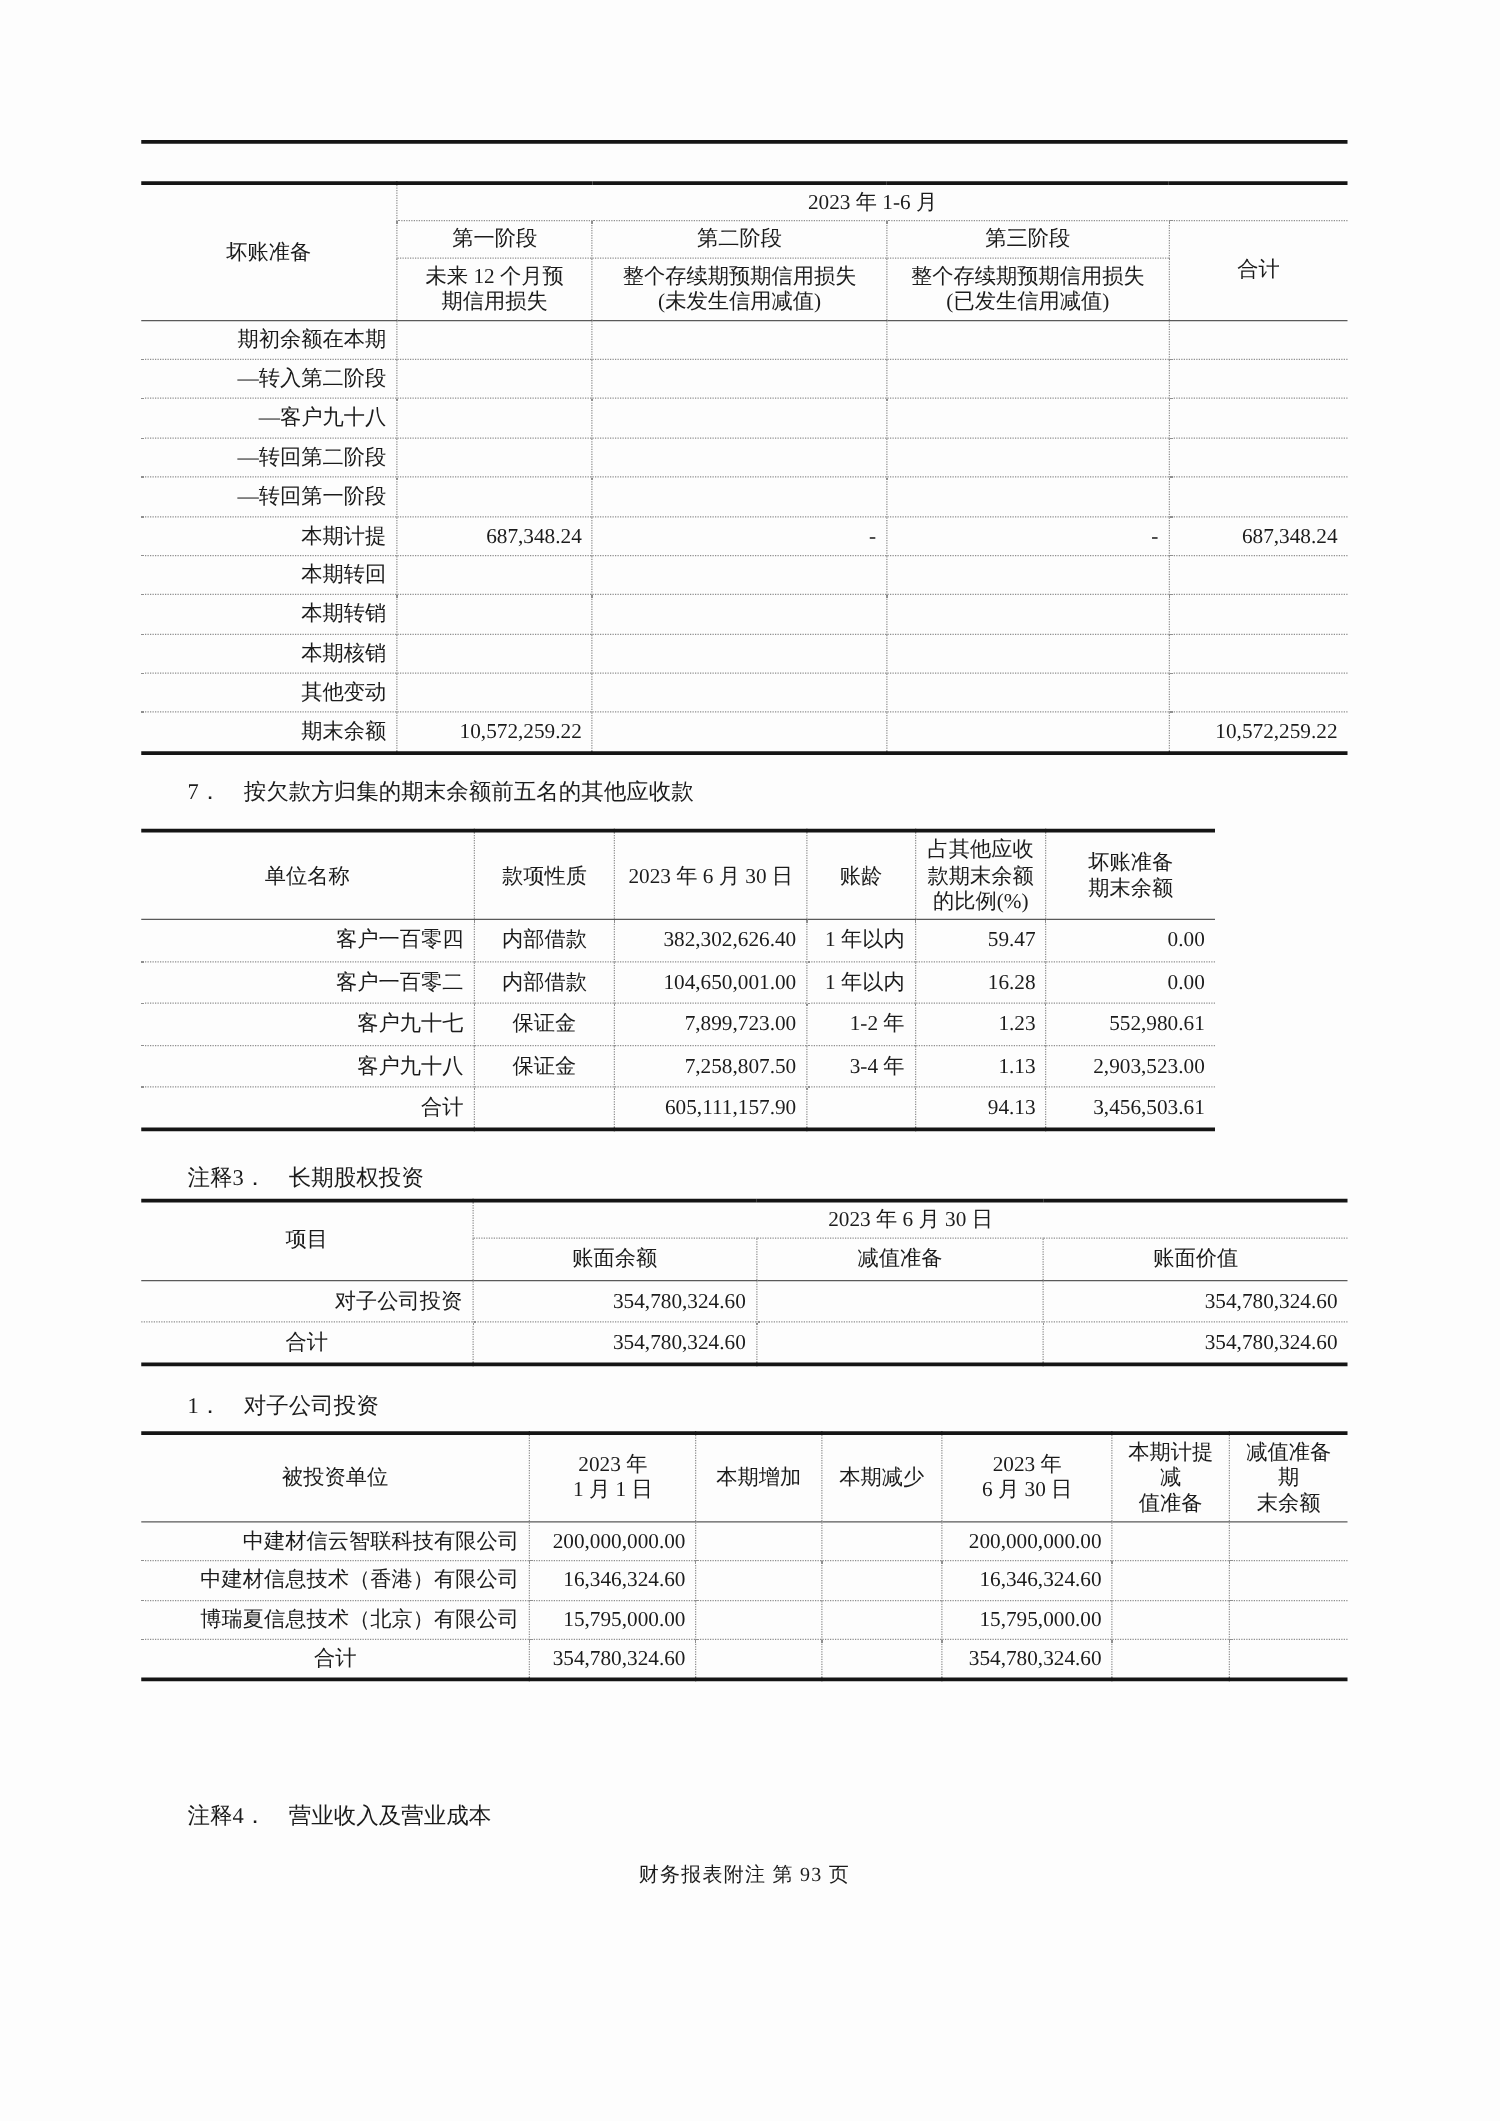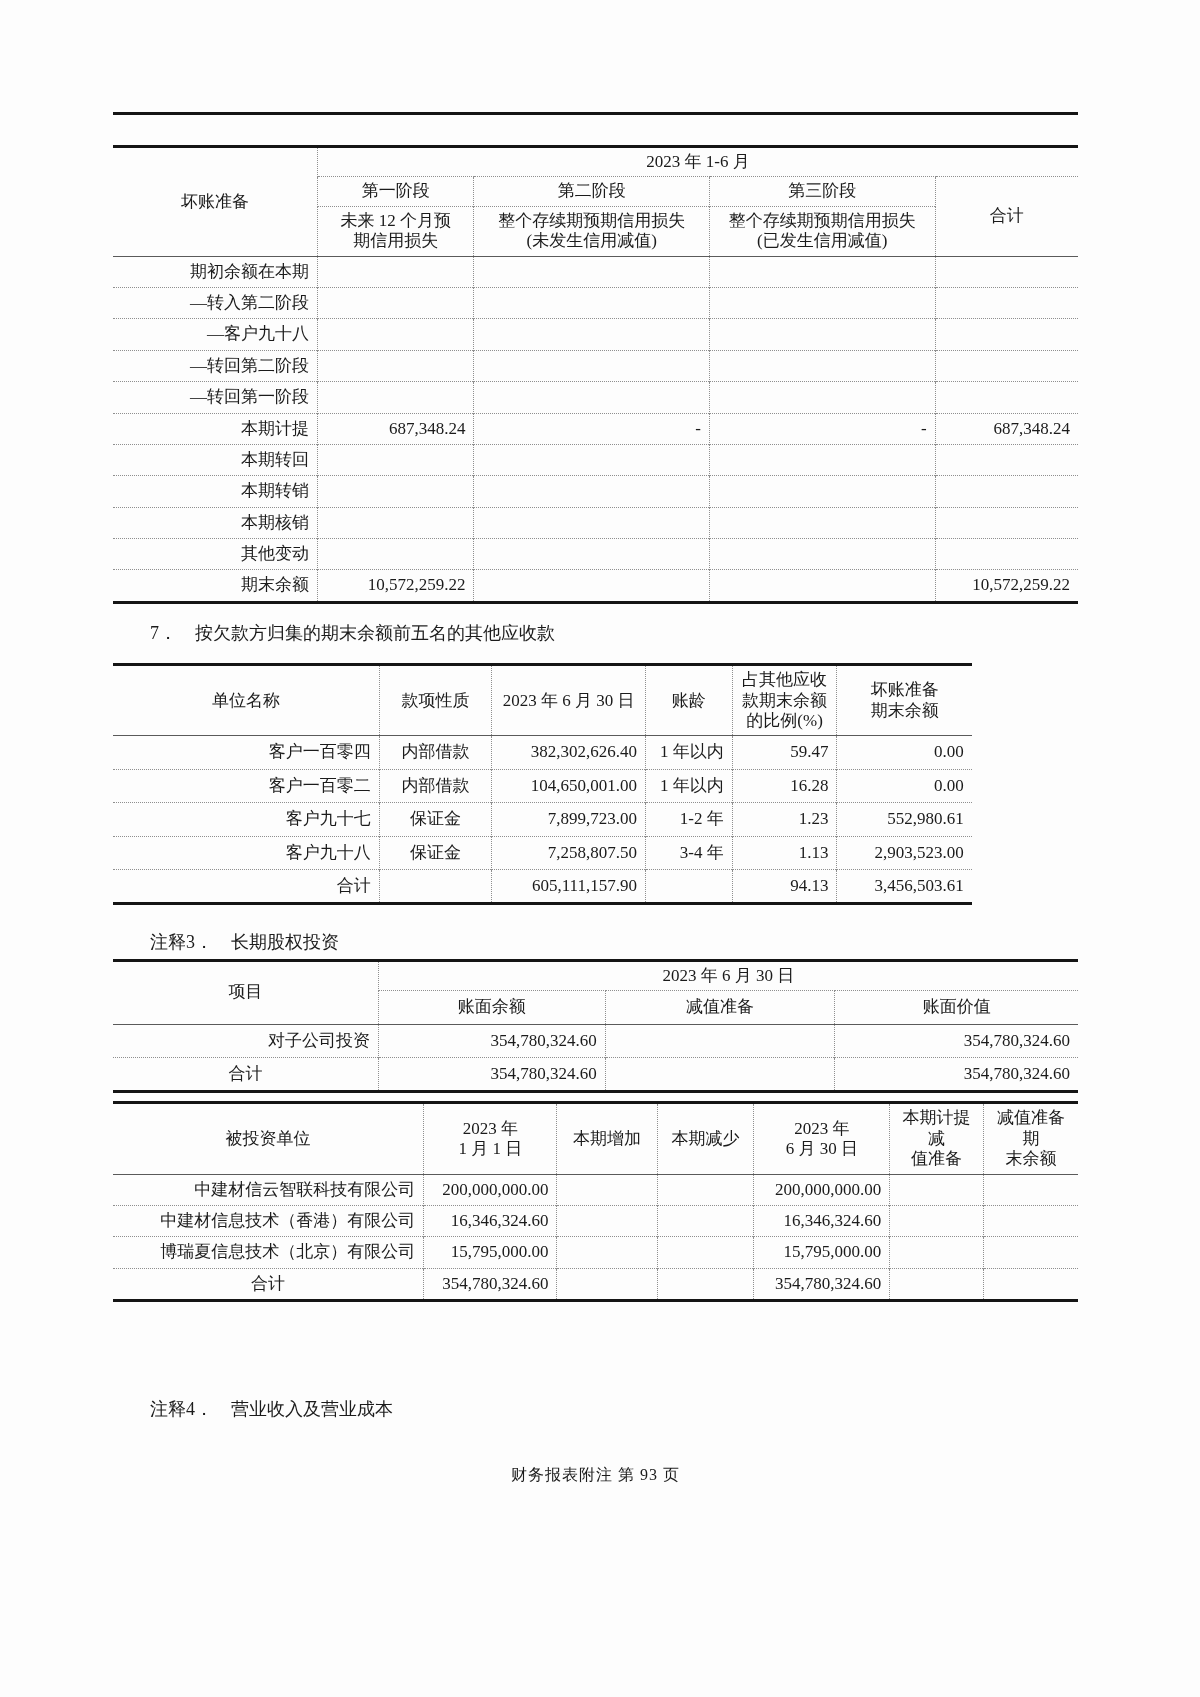--- a/index.html
+++ b/index.html
@@ -41,21 +41,21 @@
   .m-t3{margin-top:4px}
   .m-t4{margin-top:8px}
 
   .heading{font-weight:normal;font-size:18px;line-height:1.3;padding-left:37px}
   .heading .h-num{display:inline-block;margin-right:18px}
   .h7{margin-top:18px}
   .h-note3{margin-top:26px}
   .h-sub1{margin-top:20px}
   .h-note4{margin-top:96px}
 
-  .footer{margin-top:44px;text-align:center;font-size:16px;letter-spacing:1px}
+  .footer{margin-top:25px;text-align:center;font-size:16px;letter-spacing:1px}
 </style>
 </head>
 <body>
 
 <div class="page">
 
   <div class="top-rule"></div>
 
   <table class="t1 m-t1">
     <colgroup>
@@ -267,20 +267,23 @@
         </tr>
         <tr>
           <td class="ctr">合计</td>
           <td class="num bl">354,780,324.60</td>
           <td class="num bl"></td>
           <td class="num bl">354,780,324.60</td>
         </tr>
       </tbody>
   </table>
 
+  <div class="heading h-sub1">
+    <span class="h-num">1．</span><span>对子公司投资</span>
+  </div>
 
   <table class="t4 m-t4">
     <colgroup>
       <col style="width:32.2%">
         <col style="width:13.8%">
         <col style="width:10.4%">
         <col style="width:10%">
         <col style="width:14.1%">
         <col style="width:9.7%">
         <col style="width:9.8%">

